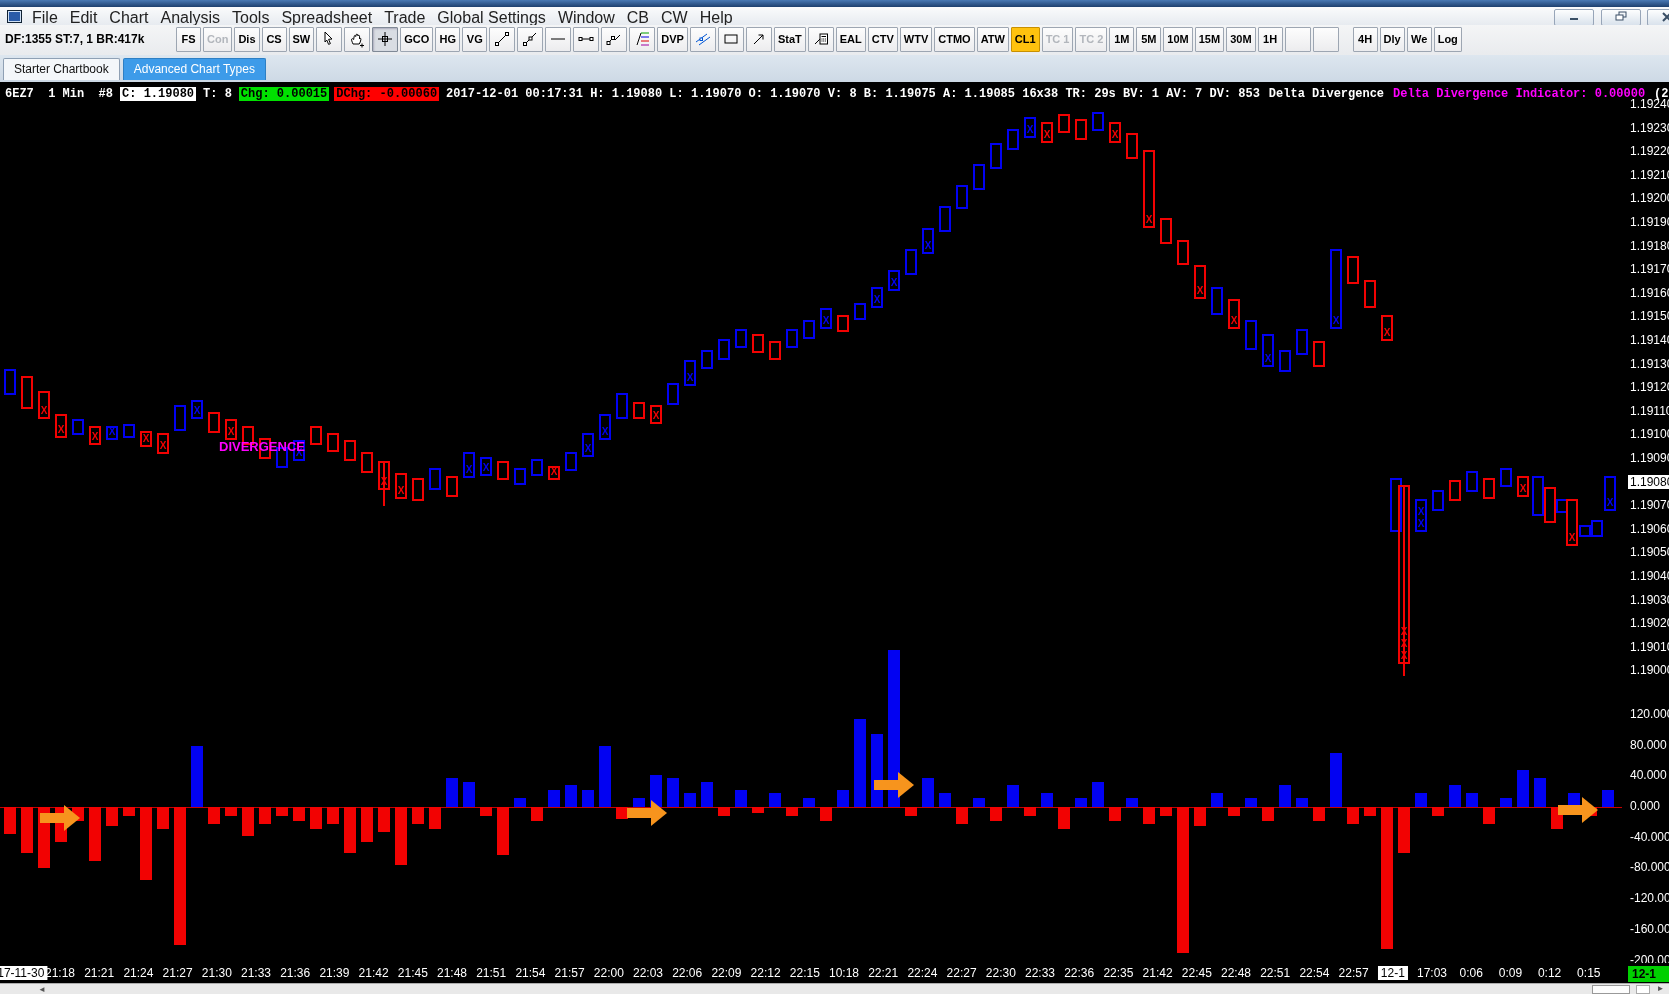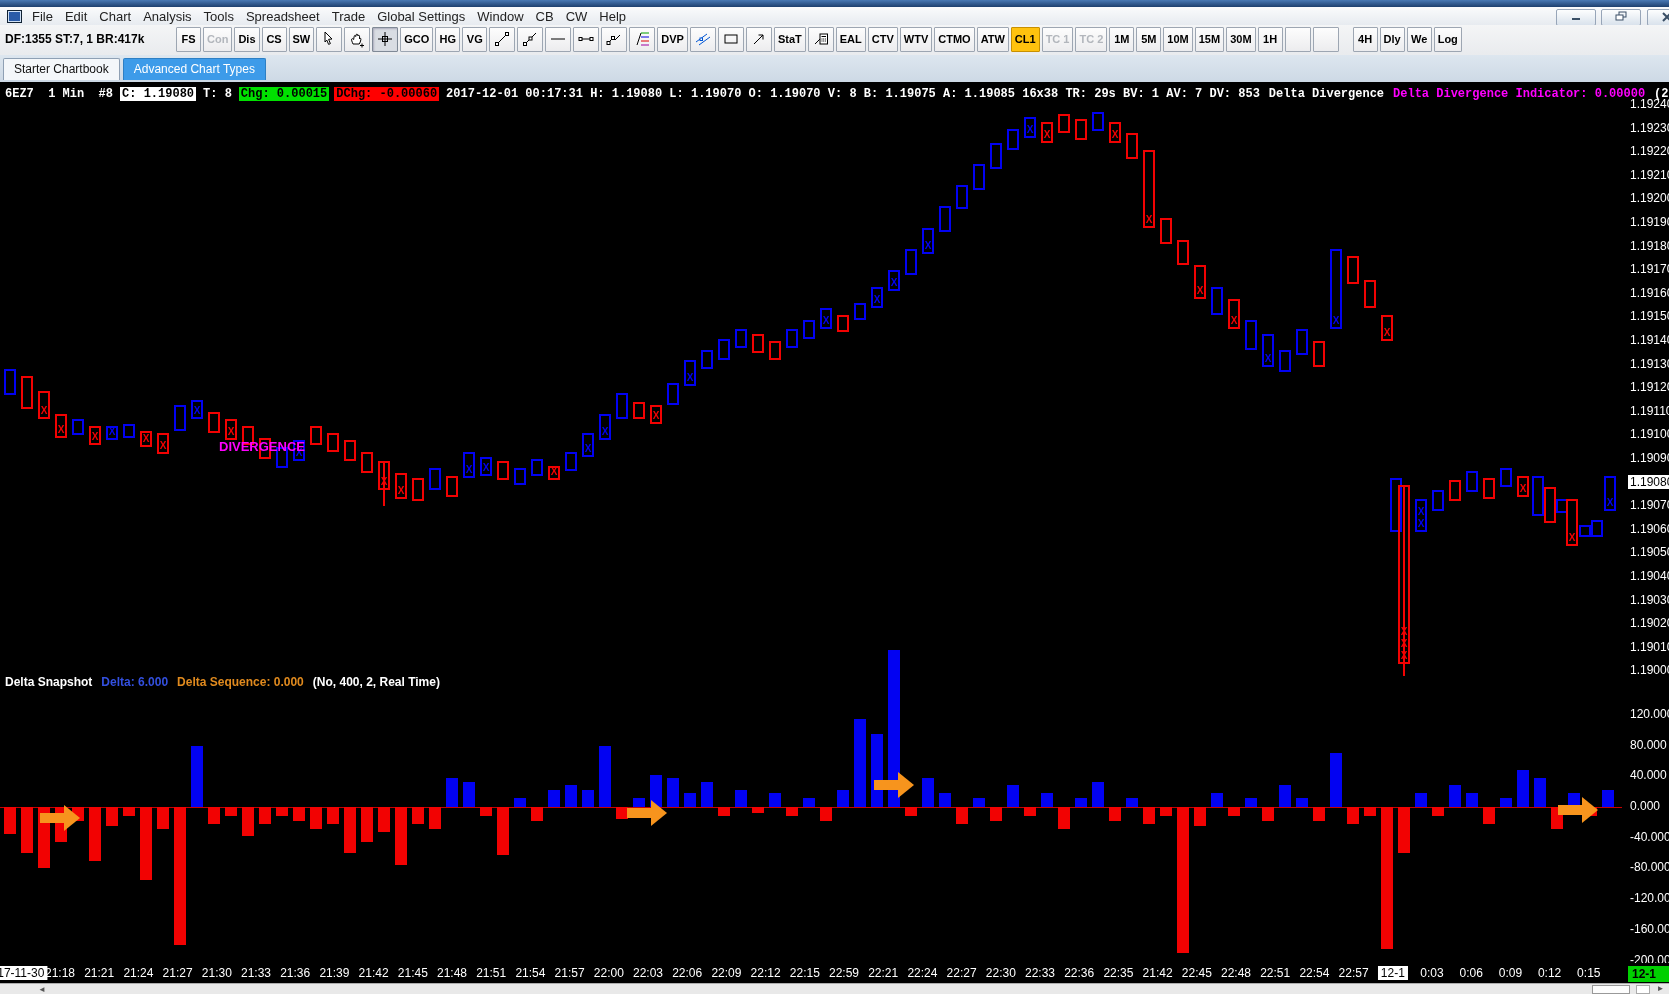--- a/index.html
+++ b/index.html
@@ -2,21 +2,21 @@
 <html><head>
 <meta charset="utf-8">
 <style>
   html,body{margin:0;padding:0;}
   body{width:1669px;height:994px;position:relative;overflow:hidden;background:#000;
        font-family:"Liberation Sans",sans-serif;-webkit-font-smoothing:antialiased;}
   .titlebar{position:absolute;left:0;top:0;width:1669px;height:7px;
             background:linear-gradient(#4a7ab5,#1d3f6e);}
   .menubar{position:absolute;left:0;top:7px;width:1669px;height:18px;
            background:linear-gradient(#fafbfc,#e7ebf0);border-bottom:1px solid #c8cdd4;
-           font-size:13px;color:#222;white-space:nowrap;}
+           font-size:16px;color:#222;white-space:nowrap;}
   .appicon{position:absolute;left:7px;top:3px;width:13px;height:11px;background:#2a5ba8;
            border:1px solid #123;box-shadow:inset 0 0 0 1px #cfe0f5;}
   #menu-items{position:absolute;left:26px;top:2px;}
   .menu-item{display:inline-block;padding:0 6px;cursor:default;}
   .wincontrols{position:absolute;right:-18px;top:2px;}
   .winbtn{display:inline-block;width:38px;height:15px;margin-left:2px;vertical-align:top;
           background:linear-gradient(#fdfefe,#d9e2ec);border:1px solid #97a5b8;border-radius:2px;
           text-align:center;}
   .winbtn svg{display:block;margin:0 auto;}
   .toolbar{position:absolute;left:0;top:25px;width:1669px;height:30px;
@@ -313,21 +313,20 @@
       <div class="candle" style="left: 1556px; top: 417.12px; width: 12px; height: 14.16px; border-color: rgb(2, 2, 242);"></div>
       <div class="candle" style="left: 1566px; top: 417.12px; width: 12px; height: 47.2px; border-color: rgb(242, 2, 2);">
         <span class="xmark" style="color: rgb(242, 2, 2); bottom: 1px;">X</span>
       </div>
       <div class="candle" style="left: 1579px; top: 443.08px; width: 12px; height: 11.8px; border-color: rgb(2, 2, 242);"></div>
       <div class="candle" style="left: 1591px; top: 438.36px; width: 12px; height: 16.52px; border-color: rgb(2, 2, 242);"></div>
       <div class="candle" style="left: 1604px; top: 393.52px; width: 12px; height: 35.4px; border-color: rgb(2, 2, 242);">
         <span class="xmark" style="color: rgb(2, 2, 242); bottom: 1px;">X</span>
       </div>
     </div>
-  <div id="delta-title"><span class="seg" style="color: rgb(255, 255, 255);">Delta Snapshot</span><span class="seg" style="color: rgb(51, 80, 224);">Delta: 6.000</span><span class="seg" style="color: rgb(224, 138, 30);">Delta Sequence: 0.000</span><span class="seg" style="color: rgb(255, 255, 255);">(No, 400, 2, Real Time)</span></div>
   <div class="zero-line"></div>
   <div id="histogram-layer">
       <div class="dbar" style="left: 4px; height: 26.88px; top: 725px; background: rgb(242, 2, 2);"></div>
       <div class="dbar" style="left: 21px; height: 46.08px; top: 725px; background: rgb(242, 2, 2);"></div>
       <div class="dbar" style="left: 38px; height: 61.44px; top: 725px; background: rgb(242, 2, 2);"></div>
       <div class="dbar" style="left: 55px; height: 34.56px; top: 725px; background: rgb(242, 2, 2);"></div>
       <div class="dbar" style="left: 72px; height: 13.824px; top: 725px; background: rgb(242, 2, 2);"></div>
       <div class="dbar" style="left: 89px; height: 53.76px; top: 725px; background: rgb(242, 2, 2);"></div>
       <div class="dbar" style="left: 106px; height: 19.2px; top: 725px; background: rgb(242, 2, 2);"></div>
       <div class="dbar" style="left: 123px; height: 9.216px; top: 725px; background: rgb(242, 2, 2);"></div>
@@ -490,36 +489,36 @@
       <span class="tlabel" style="left: 452px;">21:48</span>
       <span class="tlabel" style="left: 491.2px;">21:51</span>
       <span class="tlabel" style="left: 530.4px;">21:54</span>
       <span class="tlabel" style="left: 569.6px;">21:57</span>
       <span class="tlabel" style="left: 608.8px;">22:00</span>
       <span class="tlabel" style="left: 648px;">22:03</span>
       <span class="tlabel" style="left: 687.2px;">22:06</span>
       <span class="tlabel" style="left: 726.4px;">22:09</span>
       <span class="tlabel" style="left: 765.6px;">22:12</span>
       <span class="tlabel" style="left: 804.8px;">22:15</span>
-      <span class="tlabel" style="left: 844px;">22:59</span>
+      <span class="tlabel" style="left: 844px;">10:18</span>
       <span class="tlabel" style="left: 883.2px;">22:21</span>
       <span class="tlabel" style="left: 922.4px;">22:24</span>
       <span class="tlabel" style="left: 961.6px;">22:27</span>
       <span class="tlabel" style="left: 1000.8px;">22:30</span>
       <span class="tlabel" style="left: 1040px;">22:33</span>
       <span class="tlabel" style="left: 1079.2px;">22:36</span>
       <span class="tlabel" style="left: 1118.4px;">22:35</span>
       <span class="tlabel" style="left: 1157.6px;">21:42</span>
       <span class="tlabel" style="left: 1196.8px;">22:45</span>
       <span class="tlabel" style="left: 1236px;">22:48</span>
       <span class="tlabel" style="left: 1275.2px;">22:51</span>
       <span class="tlabel" style="left: 1314.4px;">22:54</span>
       <span class="tlabel" style="left: 1353.6px;">22:57</span>
       <span class="tlabel hl" style="left: 1392.8px;">12-1</span>
-      <span class="tlabel" style="left: 1432px;">0:03</span>
+      <span class="tlabel" style="left: 1432px;">17:03</span>
       <span class="tlabel" style="left: 1471.2px;">0:06</span>
       <span class="tlabel" style="left: 1510.4px;">0:09</span>
       <span class="tlabel" style="left: 1549.6px;">0:12</span>
       <span class="tlabel" style="left: 1588.8px;">0:15</span>
     </div>
   <div class="clockbox" id="clockbox" style="background: rgb(0, 208, 0);">12-1</div>
 <div class="divergence" style="left: 219px; top: 357px; color: rgb(255, 0, 255);">DIVERGENCE</div>
   </div>
 
 <div class="scrollbar">

